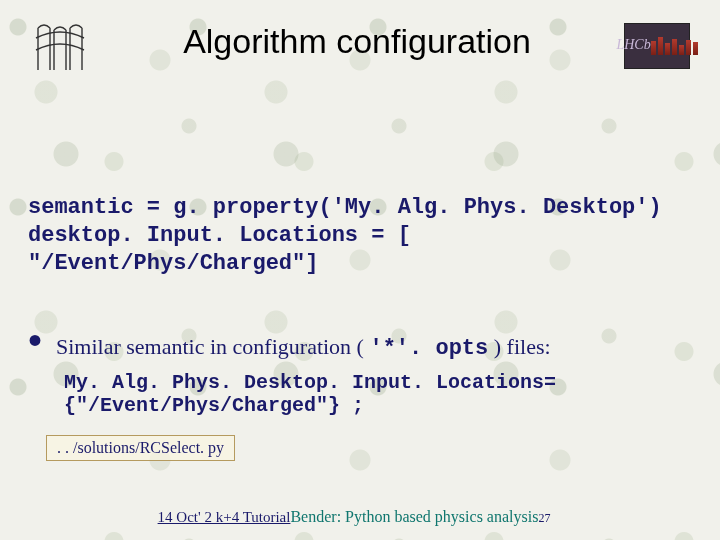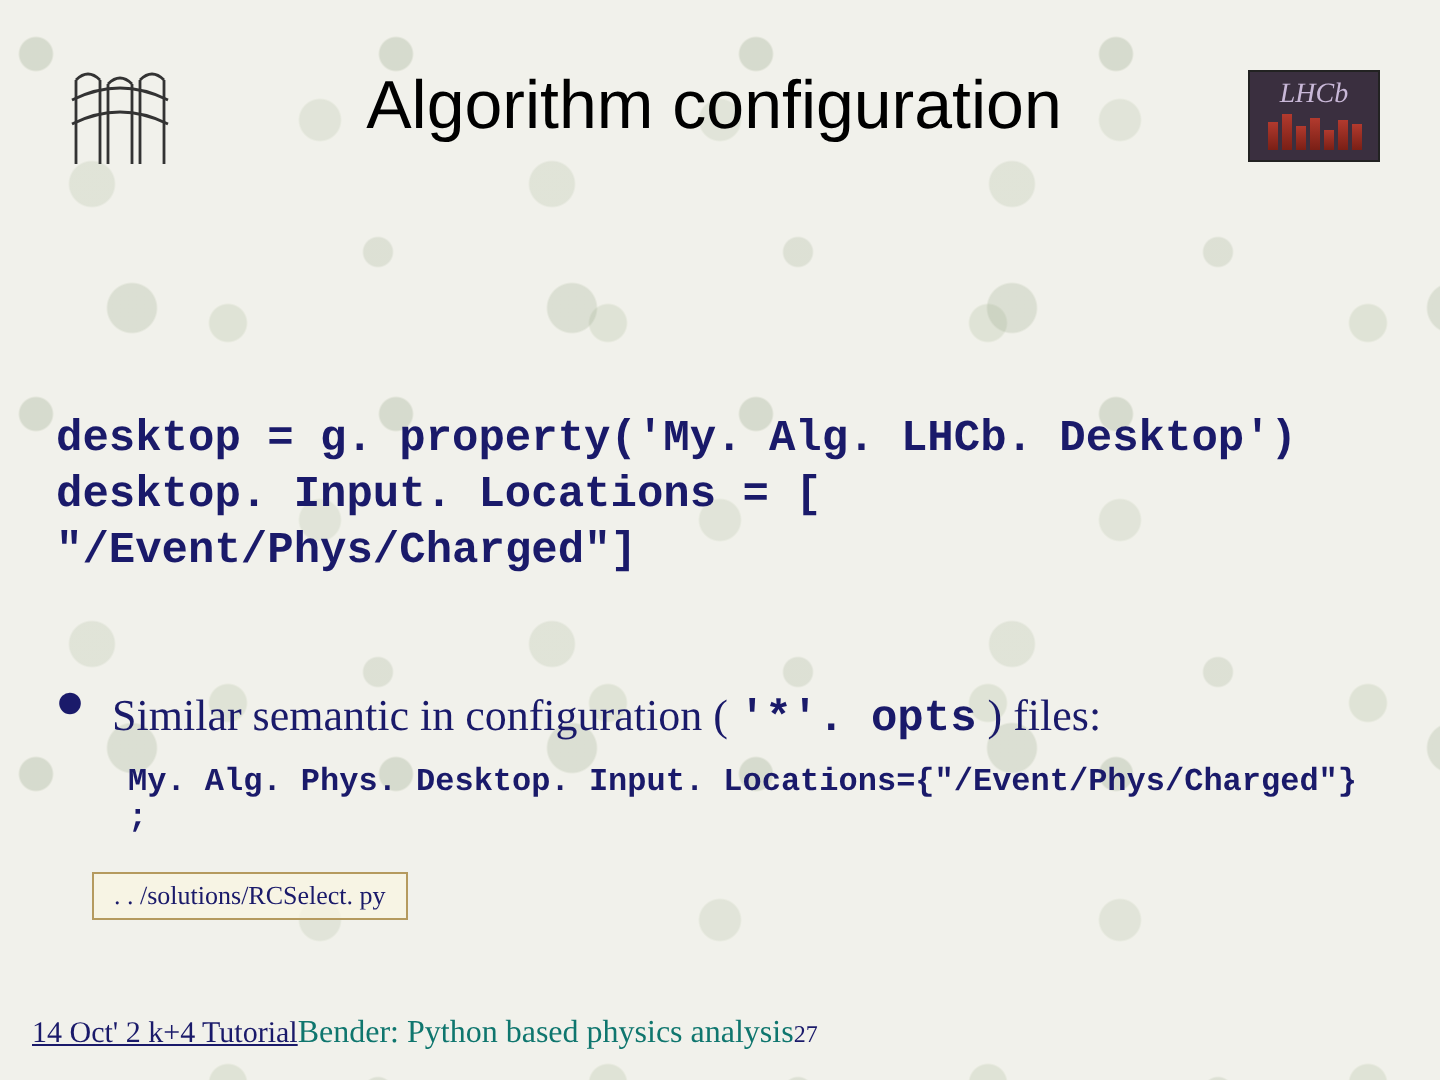--- a/index.html
+++ b/index.html
@@ -22,21 +22,21 @@
       radial-gradient(circle at 90% 60%, rgba(50,80,30,0.18) 0 7px, transparent 8px),
       radial-gradient(circle at 20% 40%, rgba(80,110,60,0.18) 0 11px, transparent 12px),
       linear-gradient(#f0f0e8, #f0f0e8);
     background-size: 180px 180px, 200px 200px, 220px 220px, 190px 190px, 210px 210px, 230px 230px, auto;
     opacity: 0.6;
   }
   .slide {
     position: relative;
     width: 100%;
     height: 100%;
-    padding: 30px 28px 22px 28px;
+    padding: 18px 28px 22px 28px;
   }
   .header {
     display: flex;
     align-items: flex-start;
     justify-content: space-between;
     gap: 12px;
   }
   .logo-left {
     width: 64px;
     height: 56px;
@@ -61,21 +61,21 @@
     align-items: center;
     justify-content: center;
   }
   .lhcb-box {
     width: 66px;
     height: 46px;
     background: #3a2f3f;
     border: 1px solid #222;
     position: relative;
     display: flex;
-    flex-direction: column;
+    flex-direction: row;
     align-items: center;
     justify-content: center;
   }
   .lhcb-text {
     color: #c9b8d8;
     font-family: Georgia, serif;
     font-style: italic;
     font-size: 14px;
     line-height: 1;
     margin-bottom: 2px;
@@ -117,45 +117,45 @@
   .bullet-text { font-family: "Comic Sans MS", cursive; }
   .mono-inline {
     font-family: "Courier New", monospace;
     font-weight: bold;
   }
 
   .opts-line {
     margin-top: 10px;
     margin-left: 36px;
     font-family: "Courier New", monospace;
-    font-size: 16px;
+    font-size: 20px;
     font-weight: bold;
     color: #1a1a6a;
   }
 
   .path-box {
     margin-top: 18px;
     margin-left: 18px;
     display: inline-block;
     border: 1px solid #b59a5e;
     background: rgba(250,245,225,0.7);
     padding: 3px 10px;
     font-family: "Comic Sans MS", cursive;
-    font-size: 13px;
+    font-size: 16px;
     color: #1a1a6a;
   }
 
   .footer {
     position: absolute;
     left: 16px;
     right: 28px;
     bottom: 14px;
     display: flex;
     align-items: baseline;
-    justify-content: flex-start;
+    justify-content: center;
     font-family: "Comic Sans MS", cursive;
   }
   .footer-left {
     font-size: 15px;
     color: #1a1a6a;
     text-decoration: underline;
   }
   .footer-center {
     font-size: 16px;
     color: #0f766e;
@@ -195,21 +195,21 @@
           <span style="height:16px"></span>
             <span style="height:10px"></span>
             <span style="height:15px"></span>
           <span style="height:13px"></span>
         </div>
       </div>
     </div>
   </div>
 
   <div class="code-block">
-    <div>desktop = g. property('My. Alg. LHCb. Desktop')</div>
+    <div>semantic = g. property('My. Alg. Phys. Desktop')</div>
     <div>desktop. Input. Locations = [</div>
     <div>
       <span>  "/Event/Phys/</span><span class="underline">Charged</span><span>"]</span>
     </div>
   </div>
 
   <div class="bullet-row">
     <div class="bullet-dot">•</div>
     <div class="bullet-text">
       <span>Similar semantic in configuration ( </span><span class="mono-inline">'*'. opts</span><span> ) files:</span>

